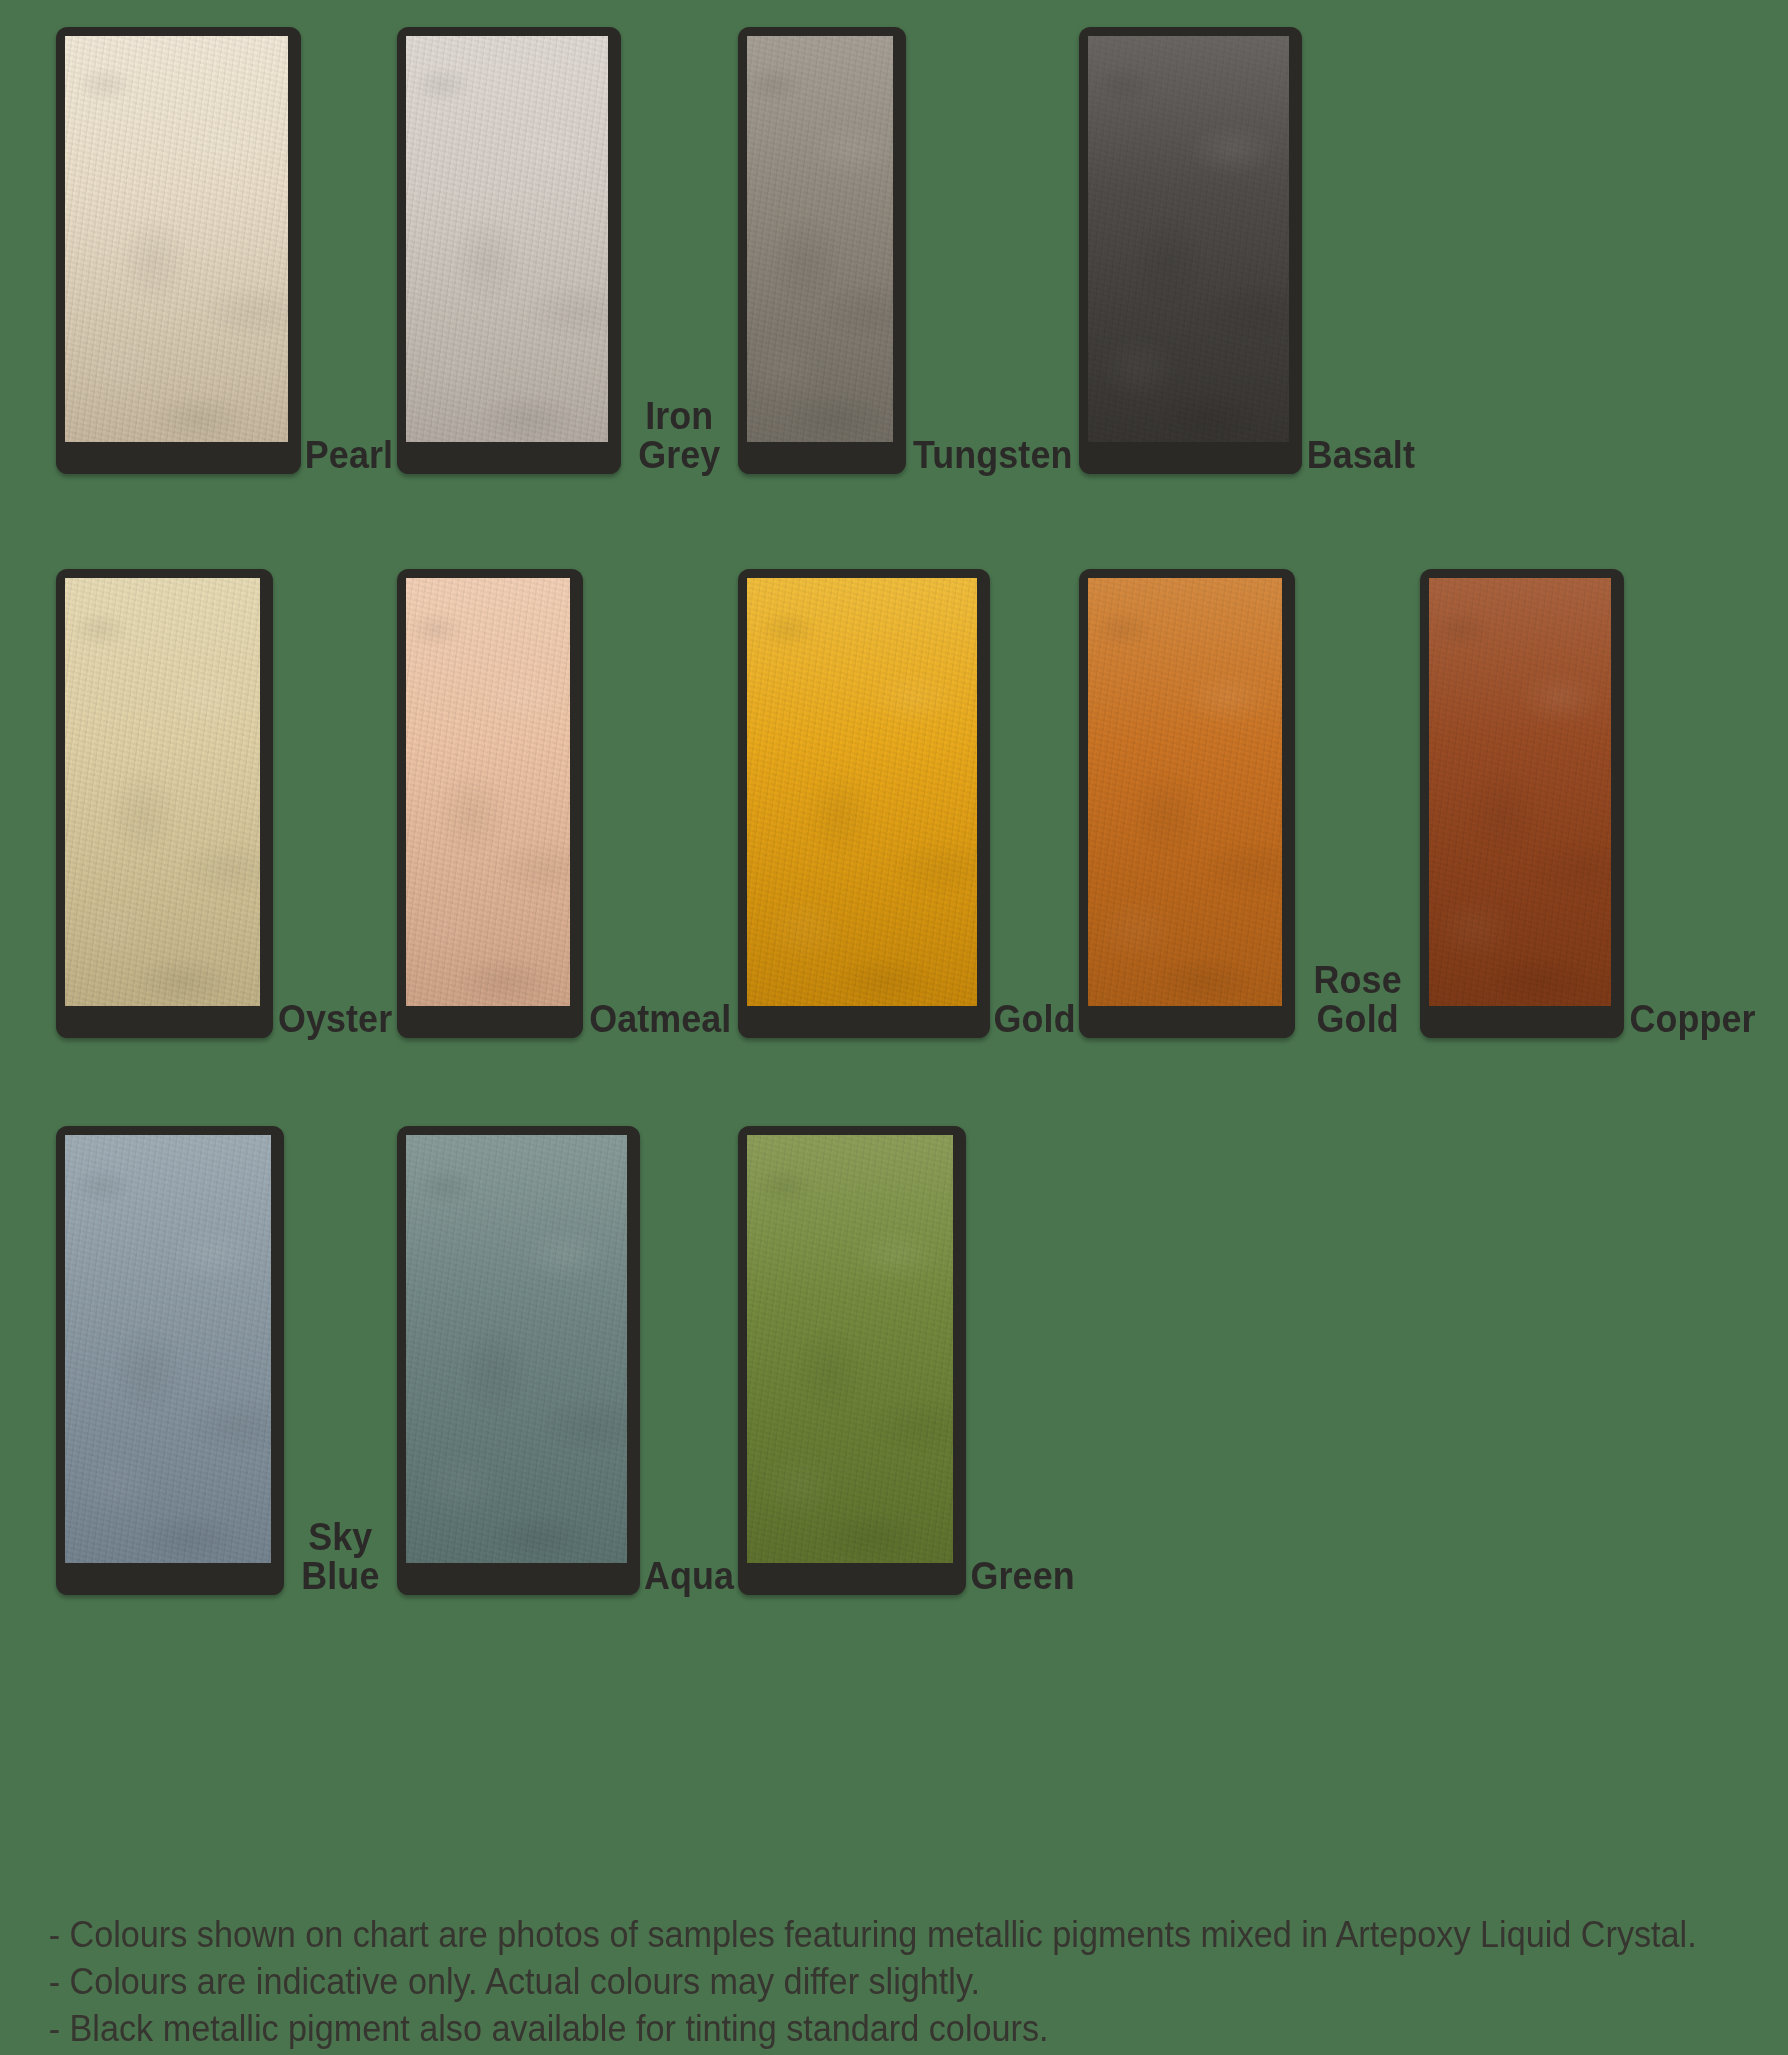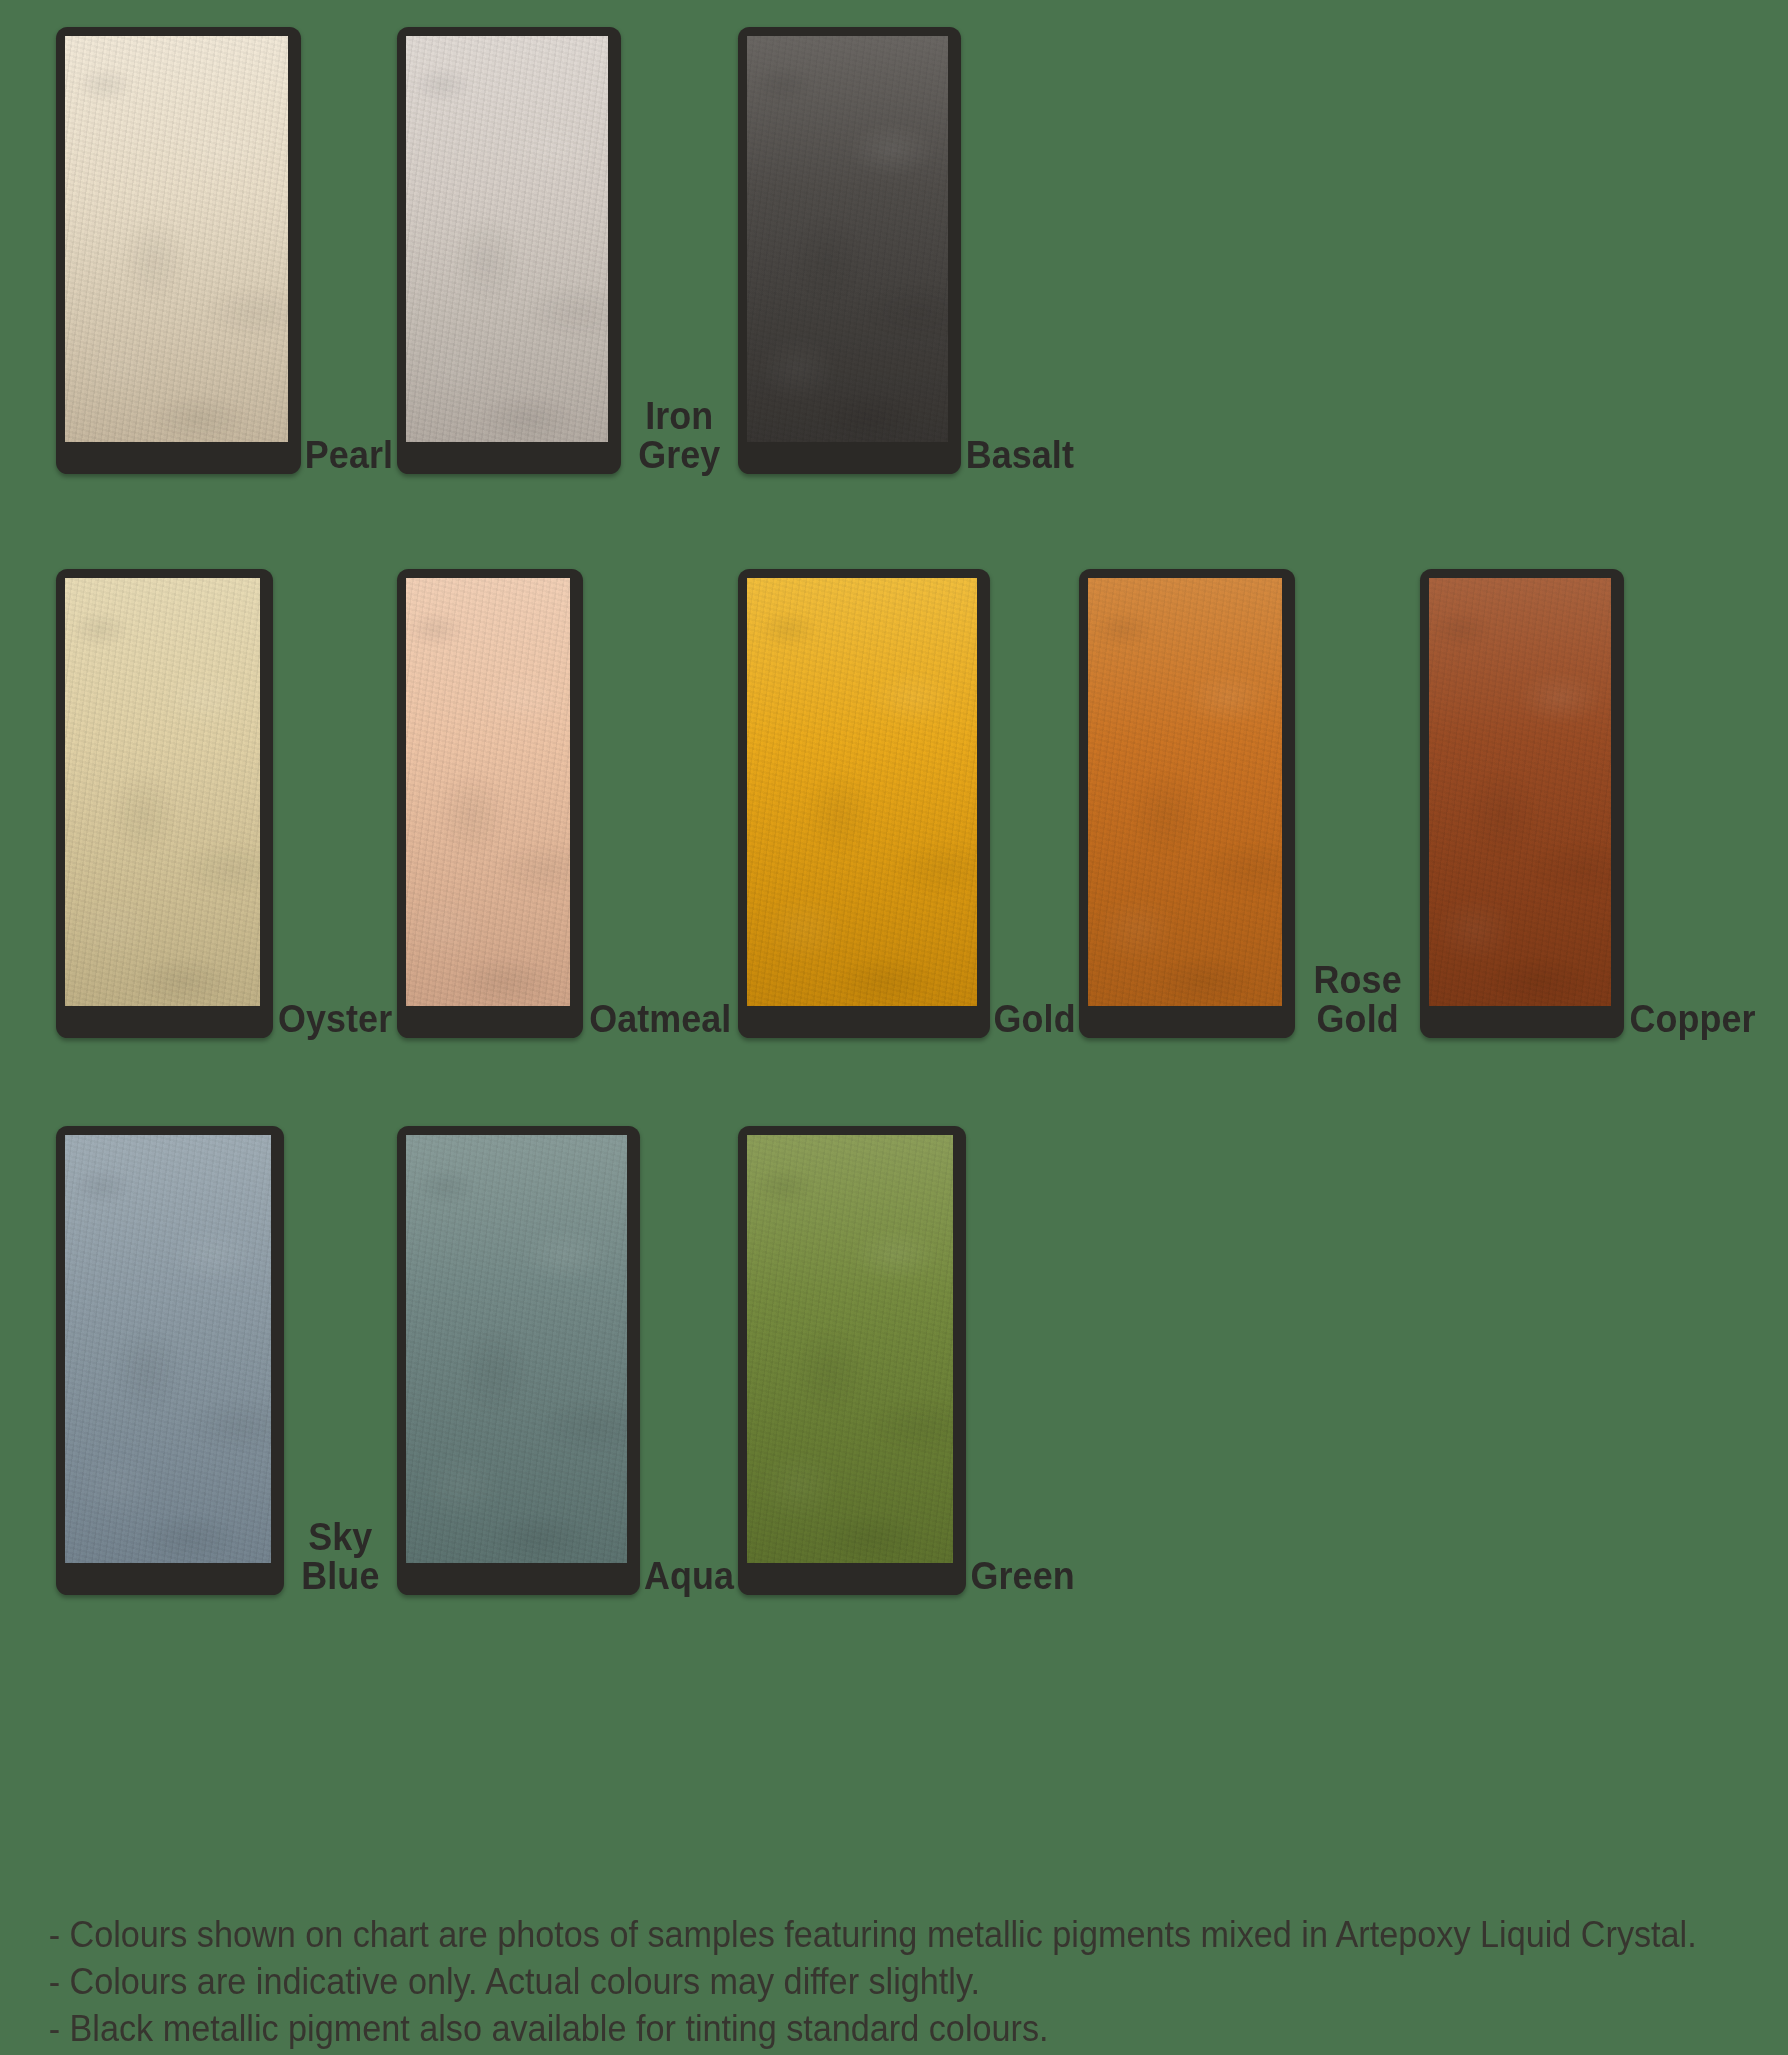--- a/index.html
+++ b/index.html
@@ -160,20 +160,31 @@
             <div class="mottle"></div>
             <div class="grain"></div>
             <div class="sheen"></div>
           </div>
         </div>
         <div class="label" style="color: rgb(44, 42, 40);">Iron Grey</div>
       </div>
       <div class="swatch-cell">
         <div class="swatch-frame r1" style="background: rgb(43, 41, 38);">
           <div class="swatch-face">
+            <div class="swatch-base" style="background: linear-gradient(rgb(154, 147, 136) 0%, rgb(142, 135, 124) 48%, rgb(128, 122, 112) 100%);"></div>
+            <div class="mottle"></div>
+            <div class="grain"></div>
+            <div class="sheen"></div>
+          </div>
+        </div>
+        <div class="label" style="color: rgb(44, 42, 40);">Tungsten</div>
+      </div>
+      <div class="swatch-cell">
+        <div class="swatch-frame r1" style="background: rgb(43, 41, 38);">
+          <div class="swatch-face">
             <div class="swatch-base" style="background: linear-gradient(rgb(85, 81, 77) 0%, rgb(74, 71, 68) 48%, rgb(62, 59, 56) 100%);"></div>
             <div class="mottle"></div>
             <div class="grain"></div>
             <div class="sheen"></div>
           </div>
         </div>
         <div class="label" style="color: rgb(44, 42, 40);">Basalt</div>
       </div>
     </div>
 

